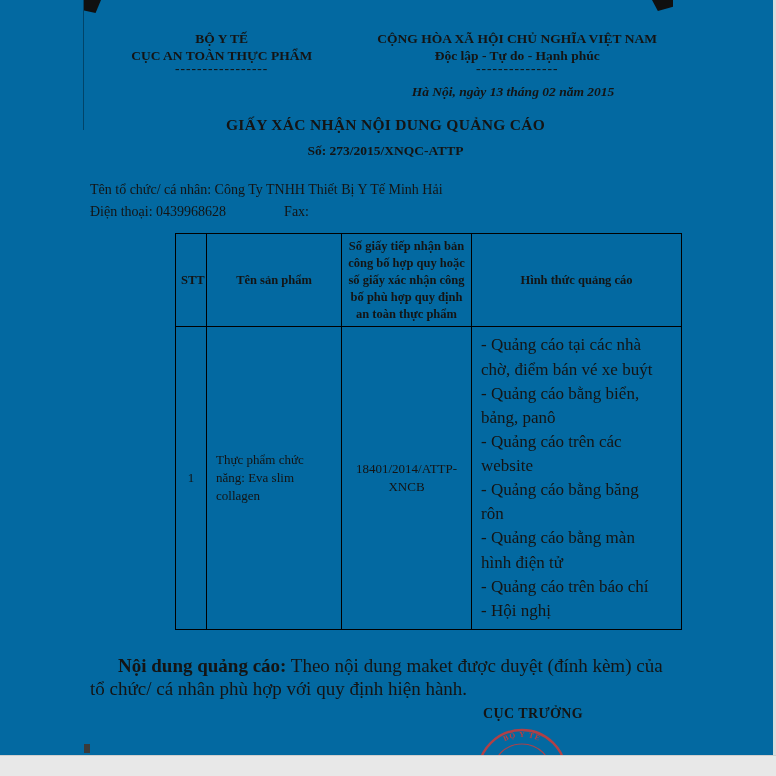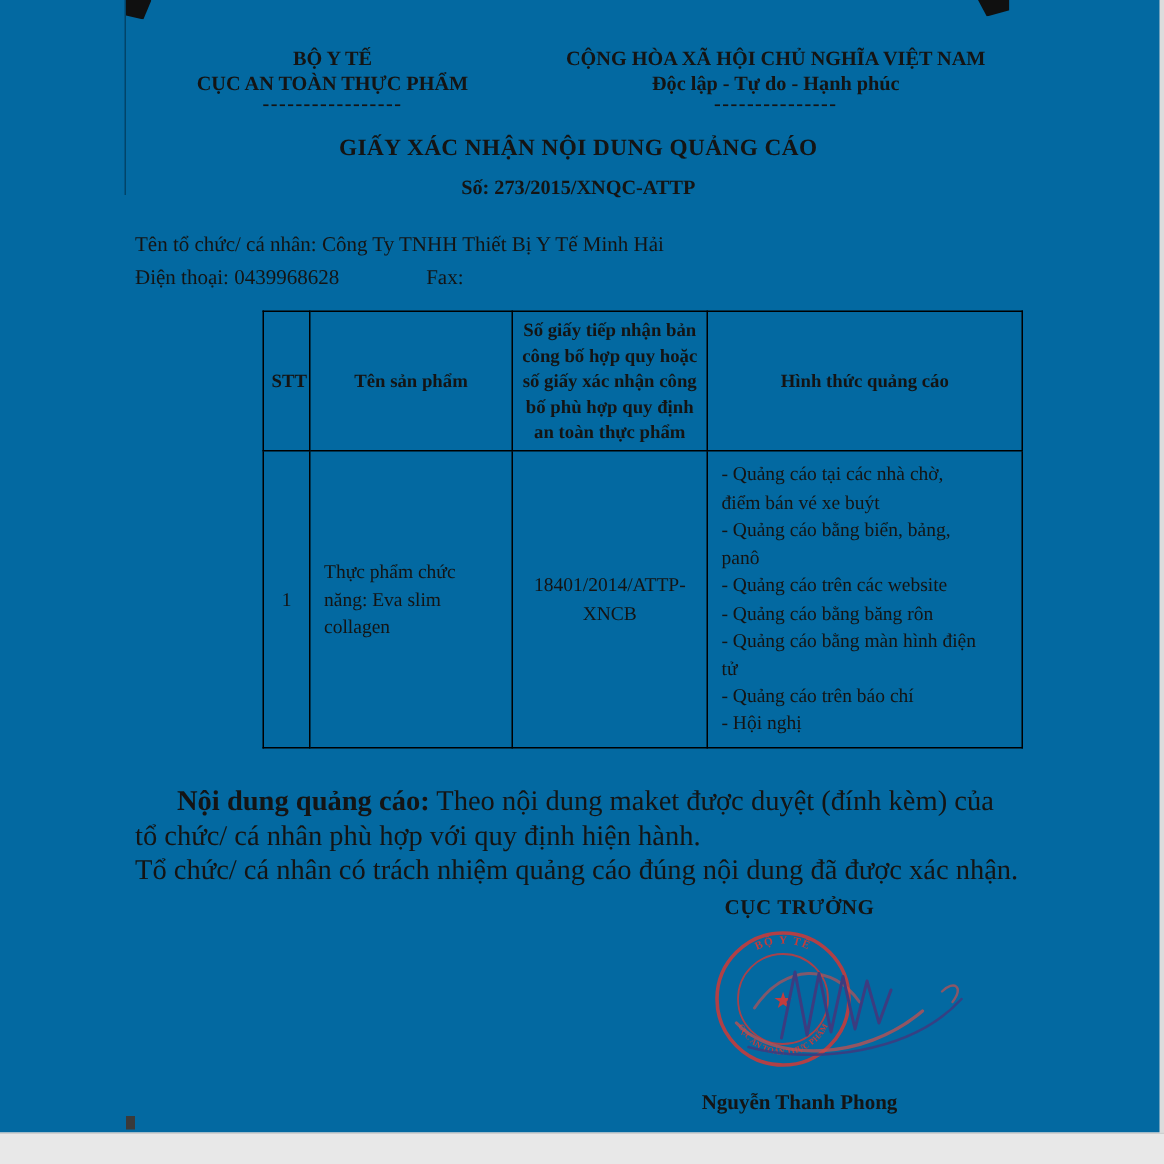--- a/index.html
+++ b/index.html
@@ -22,21 +22,21 @@
   .info { margin-top:20px; font-size:14px; line-height:22px; }
   .fax { margin-left:58px; }
 
   table.products { border-collapse:collapse; table-layout:fixed; width:506px; margin:10px 0 0 85px; }
   table.products th, table.products td { border:1px solid #000; vertical-align:middle; }
   table.products th { font-size:12.5px; font-weight:bold; text-align:center; padding:4px 5px; line-height:1.35; height:92px; }
   tr.data-row { height:182px; }
   td.cell-stt { text-align:center; font-size:13px; }
   td.cell-product { font-size:13px; padding:6px 6px 6px 9px; line-height:1.4; }
   td.cell-cert { text-align:center; font-size:13px; padding:4px 14px; line-height:1.4; }
-  td.cell-forms { font-size:13px; padding:6px 24px 6px 9px; line-height:1.42; vertical-align:middle; }
+  td.cell-forms { font-size:17px; padding:6px 24px 6px 9px; line-height:1.42; vertical-align:middle; }
 
   .notes { margin-top:24px; font-size:19px; line-height:23px; }
   .notes .p1 { text-indent:28px; }
 
   .sign-block { width:270px; margin:6px 13px 0 auto; text-align:center; }
   .sign-title { font-size:14px; font-weight:bold; letter-spacing:.4px; }
   .sign-art { display:block; margin:2px auto 0 auto; }
   .sign-name { font-size:14px; font-weight:bold; margin-top:16px; }
 
   
@@ -68,20 +68,21 @@
         <div class="bold">CỤC AN TOÀN THỰC PHẨM</div>
         <div class="divider">-----------------</div>
       </div>
       <div class="h-right">
         <div class="bold">CỘNG HÒA XÃ HỘI CHỦ NGHĨA VIỆT NAM</div>
         <div class="bold">Độc lập - Tự do - Hạnh phúc</div>
         <div class="divider">---------------</div>
       </div>
     </div>
 
+    <div class="date">Hà Nội, ngày 13 tháng 02 năm 2015</div>
 
     <div class="title">GIẤY XÁC NHẬN NỘI DUNG QUẢNG CÁO</div>
     <div class="number">Số: 273/2015/XNQC-ATTP</div>
 
     <div class="info">
       <div>Tên tổ chức/ cá nhân: Công Ty TNHH Thiết Bị Y Tế Minh Hải</div>
       <div>
         <span>Điện thoại: 0439968628</span><span class="fax">Fax:</span>
       </div>
     </div>
@@ -116,21 +117,20 @@
             <div>- Hội nghị</div>
           </td>
         </tr>
       </tbody>
     </table>
 
     <div class="notes">
       <div class="p1">
         <span class="bold">Nội dung quảng cáo:</span><span> Theo nội dung maket được duyệt (đính kèm) của tổ chức/ cá nhân phù hợp với quy định hiện hành.</span>
       </div>
-      <div>Tổ chức/ cá nhân có trách nhiệm quảng cáo đúng nội dung đã được xác nhận.</div>
     </div>
 
     <div class="sign-block">
       <div class="sign-title">CỤC TRƯỞNG</div>
 
       <svg class="sign-art" width="260" height="96" viewBox="0 0 260 96">
         <defs>
           <path id="arcTop" d="M 82 50 A 37 37 0 1 1 156 50"></path>
           <path id="arcBottom" d="M 86 54 A 33 33 0 0 0 152 54"></path>
         </defs>

